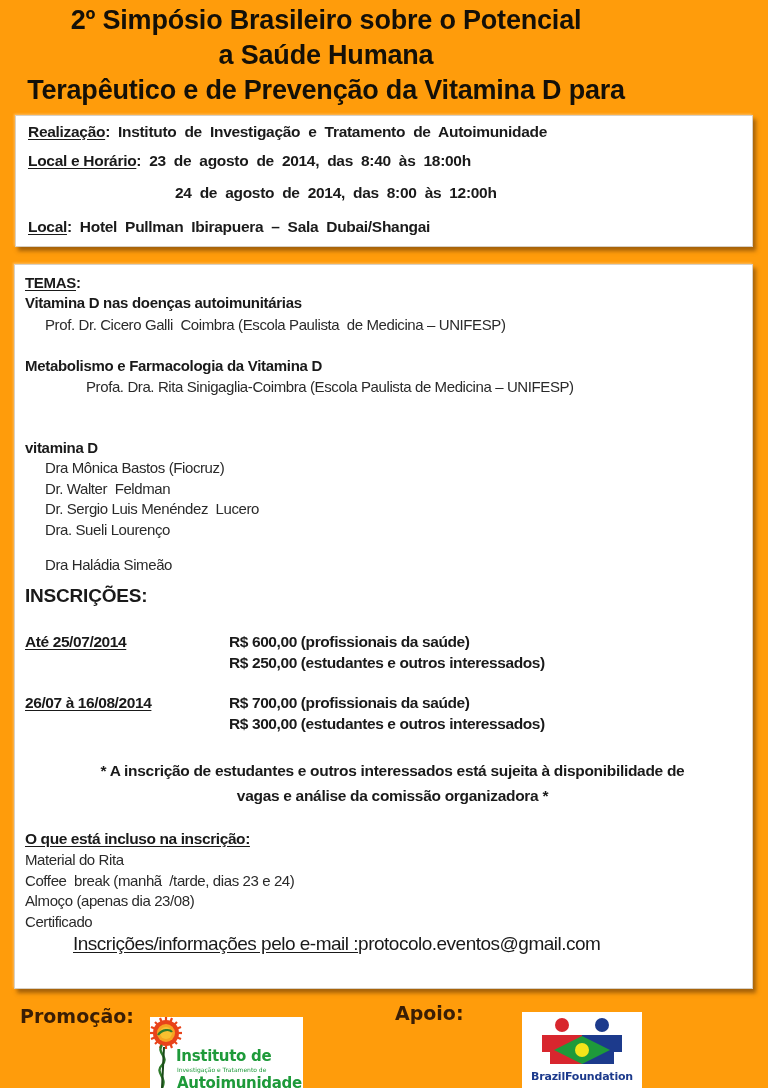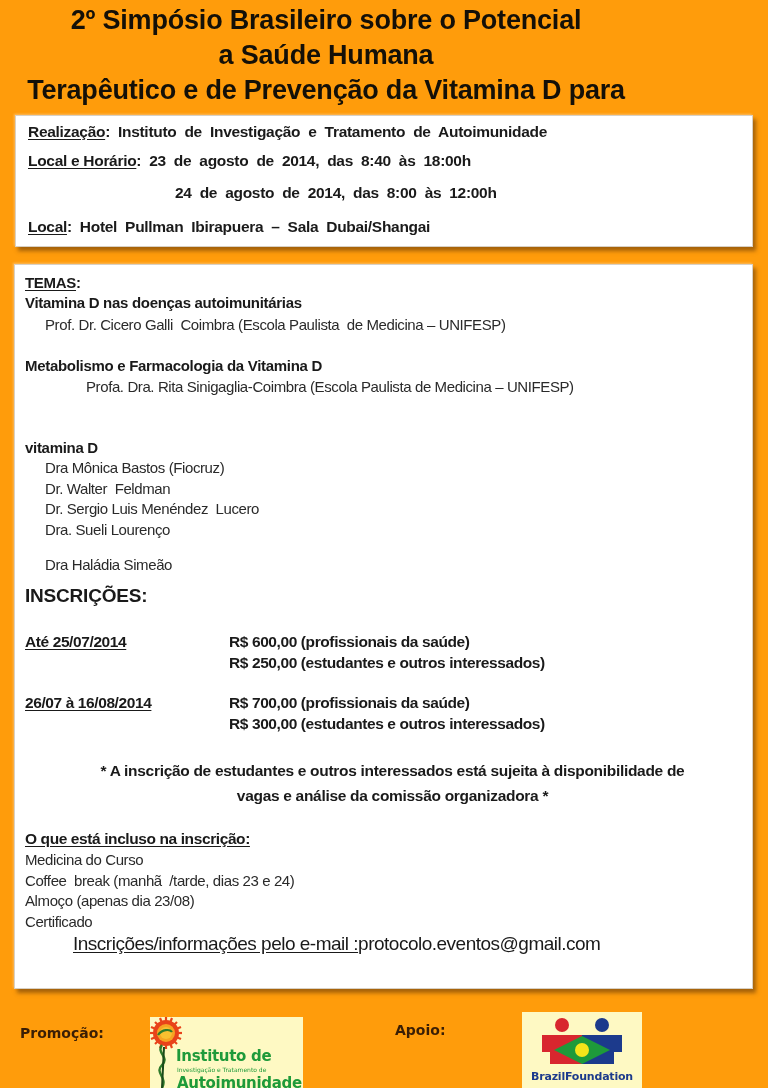--- a/index.html
+++ b/index.html
@@ -53,27 +53,26 @@
     .big { font-size: 19px; font-weight: bold; letter-spacing: -0.2px; }
     .price { font-size: 15.5px; font-weight: bold; letter-spacing: -0.4px; }
     .note { font-size: 15.5px; font-weight: bold; letter-spacing: -0.3px; text-align: center; width: 739px; left: 8px; }
     .incl { font-size: 15px; color: #2a2a2a; letter-spacing: -0.4px; }
     .email { font-size: 19px; letter-spacing: -0.5px; }
 
     .footer-label {
       position: absolute;
       font-family: "DejaVu Sans", sans-serif;
       font-weight: bold;
-      font-size: 14px;
+      font-size: 19px;
       color: #3a1e05;
-      margin-top: 20px;
     }
     .logo-box {
       position: absolute;
-      background: #fef9c3;
+      background: #ffffff;
       overflow: hidden;
     }
   </style>
 </head>
 <body>
 
 <div class="title">
   <span>2º  Simpósio Brasileiro sobre o Potencial</span>
   <span>a Saúde Humana</span>
   <span>Terapêutico e de Prevenção da Vitamina D para</span>
@@ -120,21 +119,21 @@
   <div class="t price" style="left:214px; top:389px;">R$ 250,00 (estudantes e outros interessados)</div>
 
   <div class="t price u" style="left:10px; top:429px;">26/07 à 16/08/2014</div>
   <div class="t price" style="left:214px; top:429px;">R$ 700,00 (profissionais da saúde)</div>
   <div class="t price" style="left:214px; top:450px;">R$ 300,00 (estudantes e outros interessados)</div>
 
   <div class="t note" style="top:497px;">* A inscrição de estudantes e outros interessados está sujeita à disponibilidade de</div>
   <div class="t price u" style="left:10px; top:565px;">O que está incluso na inscrição:</div>
 
   <div class="t note" style="top:522px;">vagas e análise da comissão organizadora *</div>
-  <div class="t incl" style="left:10px; top:586px;">Medicina do Curso</div>
+  <div class="t incl" style="left:10px; top:586px;">Material do Rita</div>
   <div class="t incl" style="left:10px; top:607px; white-space:pre;">Coffee  break (manhã  /tarde, dias 23 e 24)</div>
   <div class="t incl" style="left:10px; top:627px;">Almoço (apenas dia 23/08)</div>
   <div class="t incl" style="left:10px; top:648px;">Certificado</div>
 
   <div class="t email" style="left:58px; top:668px;">
     <span class="u">Inscrições/informações pelo e-mail :</span><span>protocolo.eventos@gmail.com</span>
   </div>
 </div>
 
 <div class="footer-label" style="left:20px; top:1005px;">Promoção:</div>

